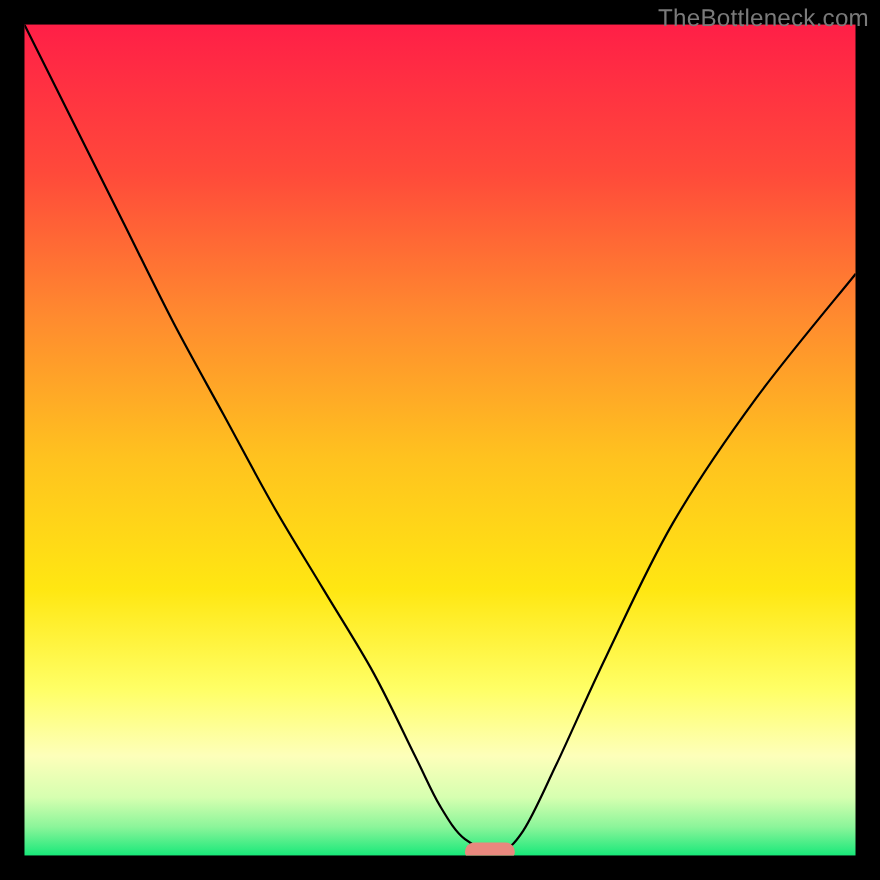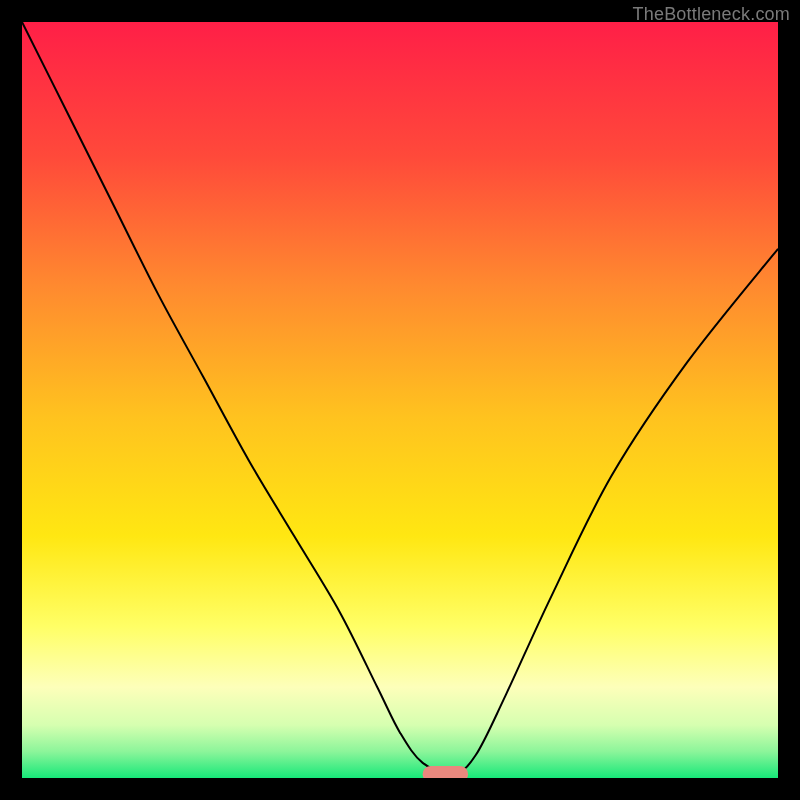--- a/index.html
+++ b/index.html
@@ -23,21 +23,21 @@
     top: 22px;
     width: 756px;
     height: 756px;
     overflow: hidden;
   }
   .watermark {
     position: absolute;
     top: 4px;
     right: 10px;
     color: #7a7a7a;
-    font-size: 18px;
+    font-size: 22px;
     font-weight: 500;
     letter-spacing: 0.2px;
     z-index: 10;
   }
   svg { display: block; }
 </style>
 </head>
 <body>
 
 <div class="frame">

